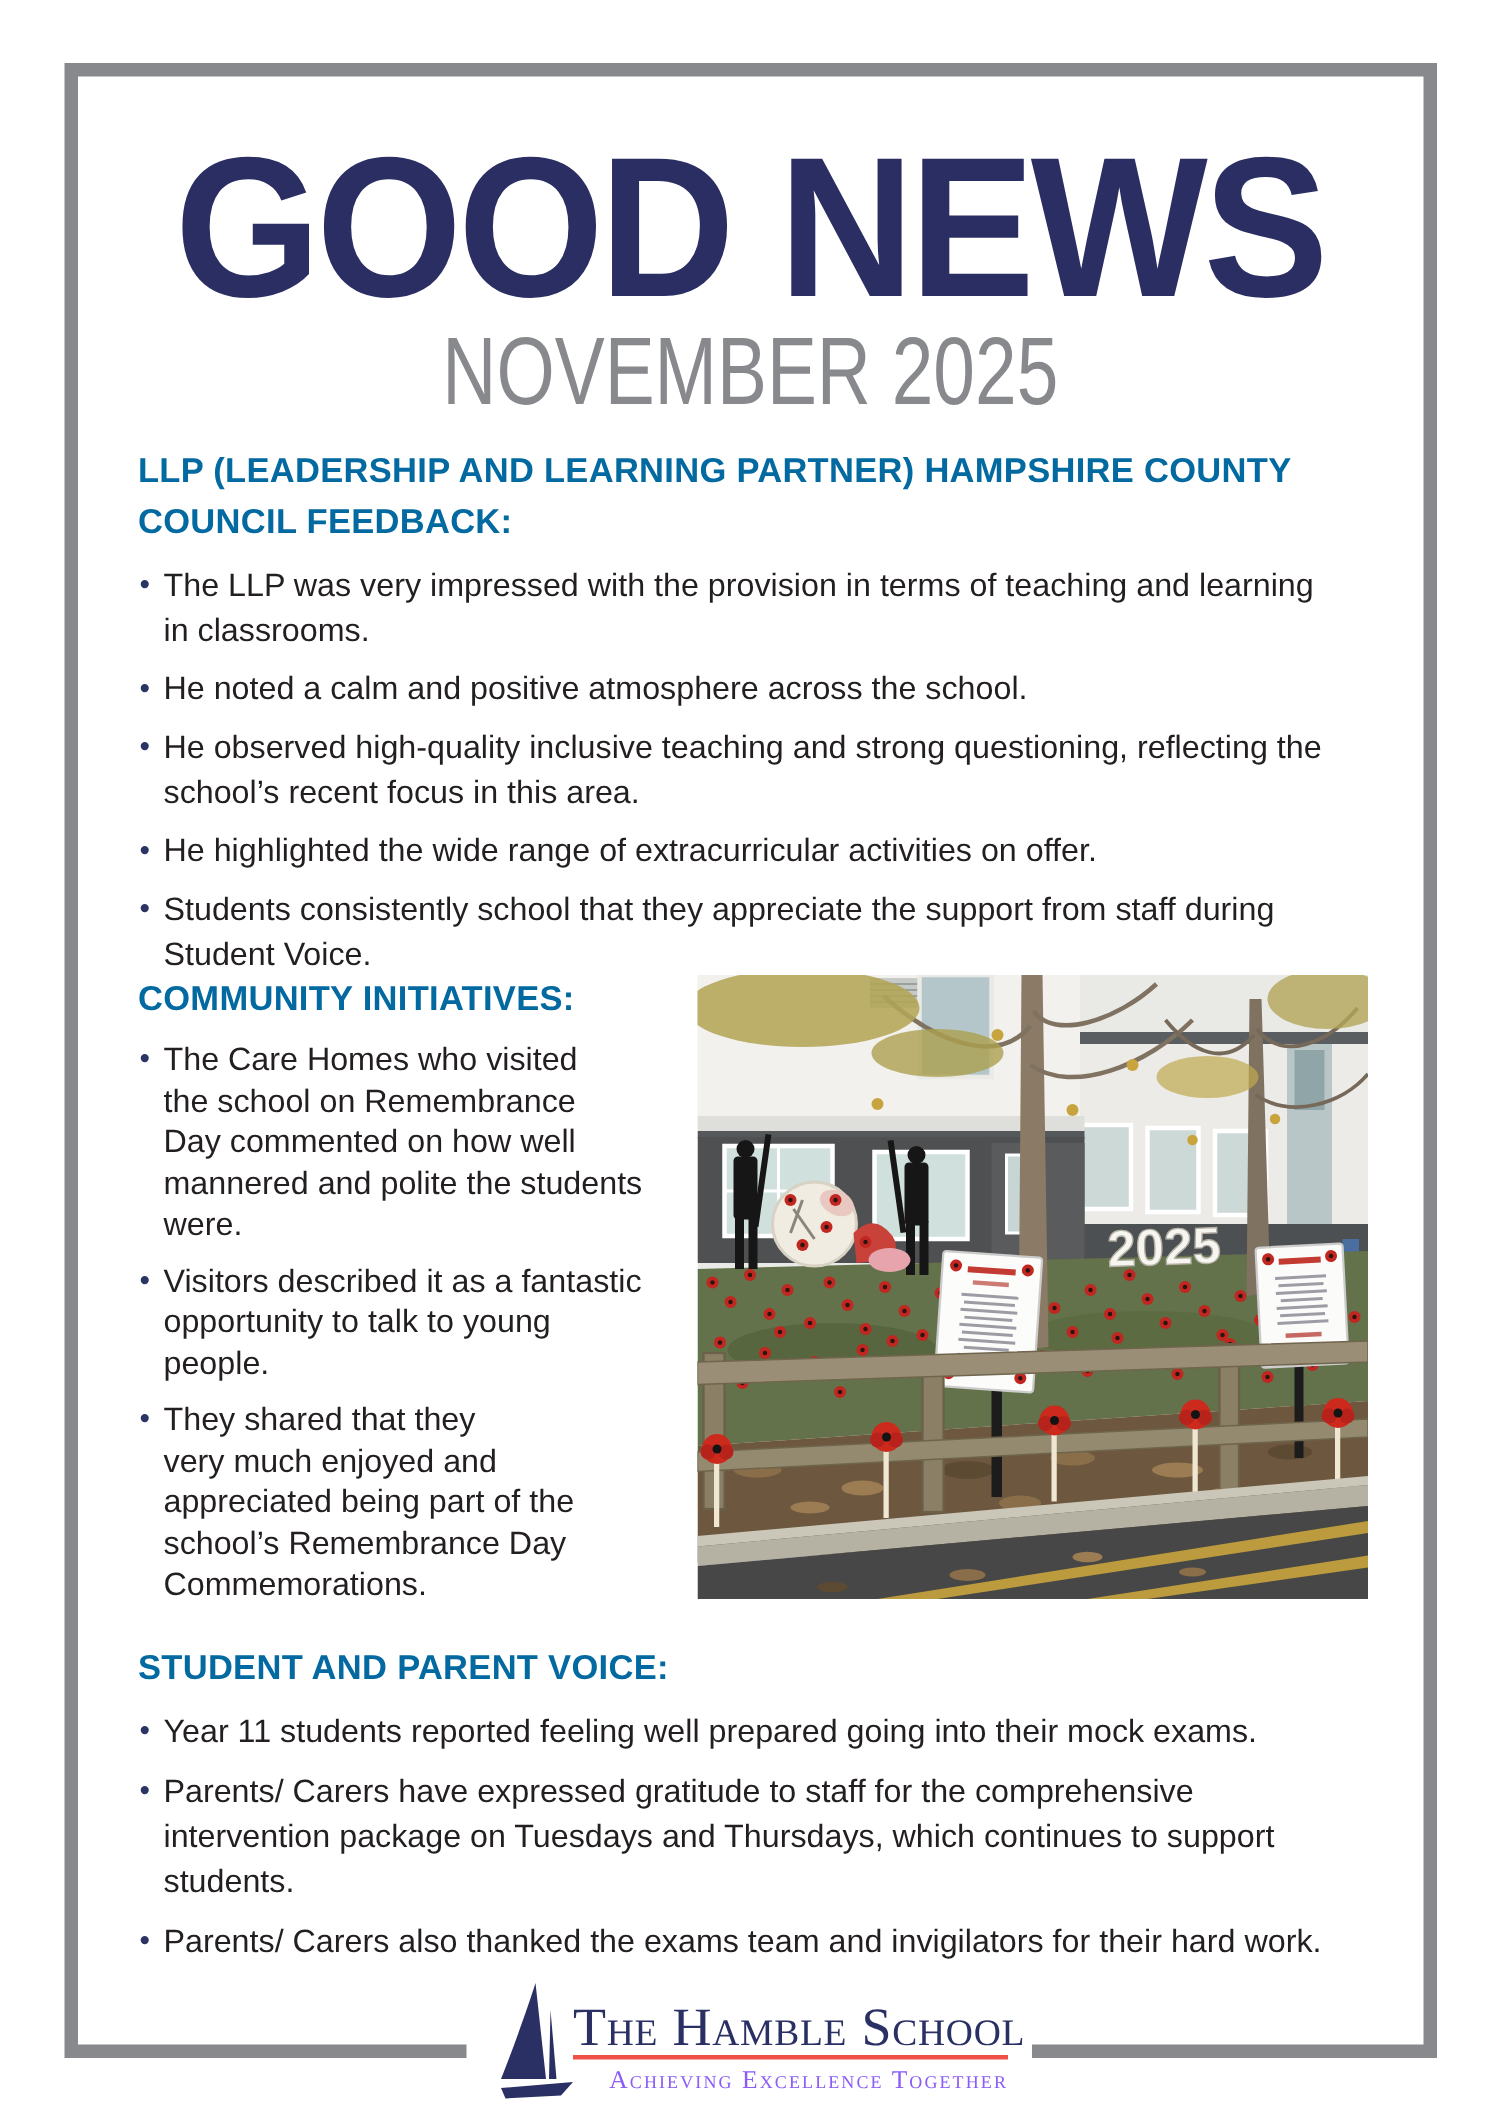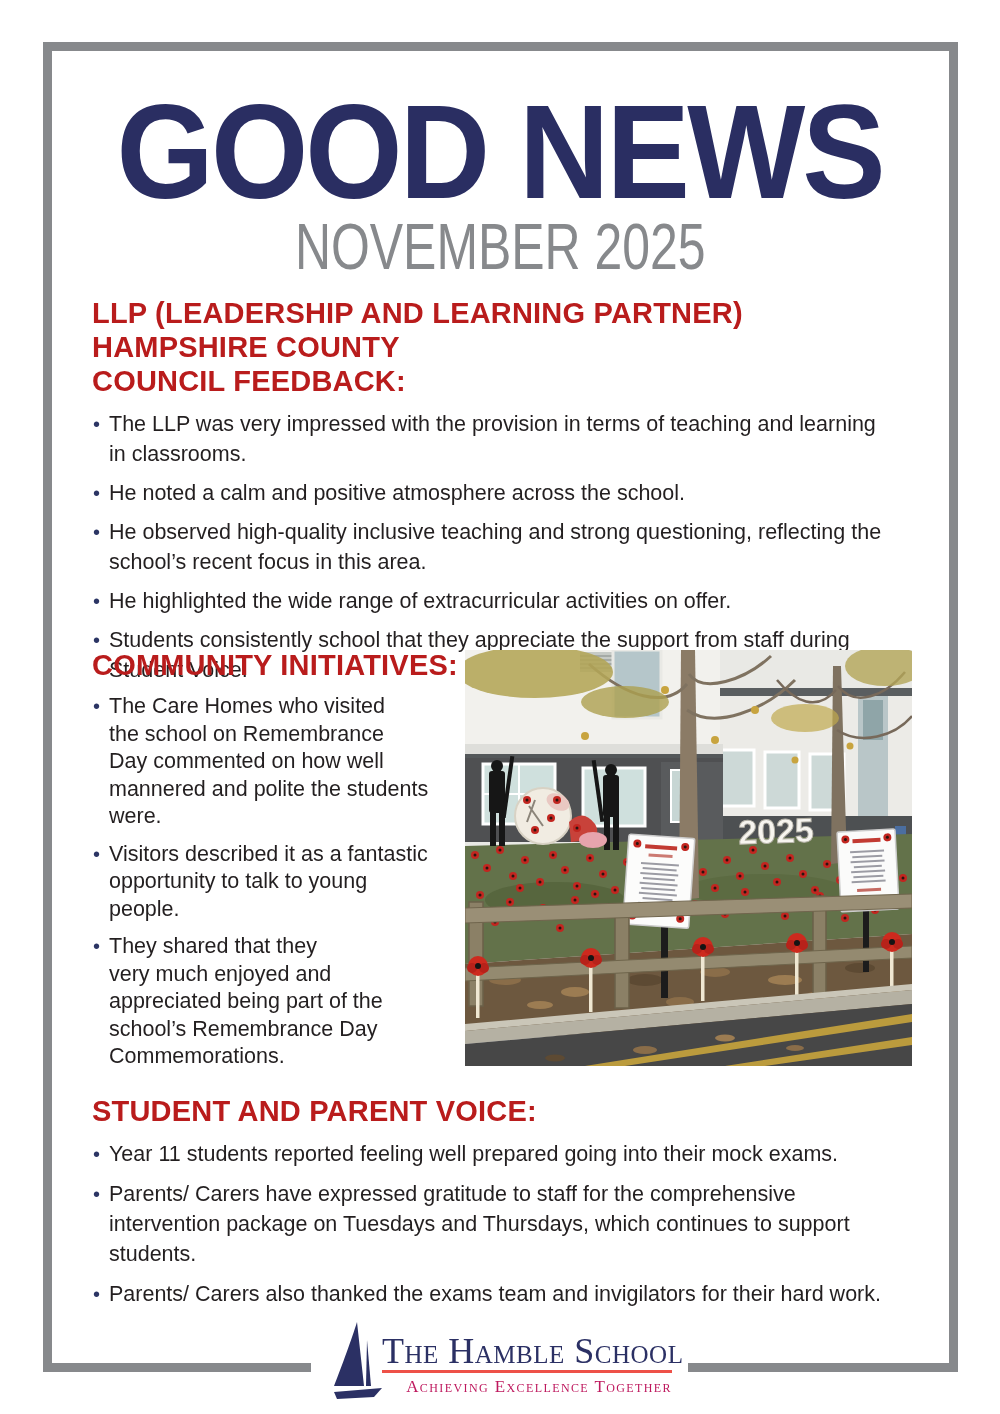--- a/index.html
+++ b/index.html
@@ -28,22 +28,22 @@
   .title span { display:inline-block; transform:scaleX(.94); transform-origin:center; }
   .subtitle {
     position:absolute; left:0; top:215px; width:100%; text-align:center;
     font-size:64px; line-height:1; color:#87898c; white-space:nowrap;
   }
   .subtitle span { display:inline-block; transform:scaleX(.78); transform-origin:center; }
 
   
   .section { position:absolute; color:#231f20; }
   .section h2 {
-    margin:0 0 11px 0; font-size:29px; font-weight:bold; line-height:34px;
-    color:#b91c1c; white-space:pre-line; letter-spacing:.2px;
+    margin:0 0 11px 0; font-size:23px; font-weight:bold; line-height:34px;
+    color:#0369a1; white-space:pre-line; letter-spacing:.2px;
   }
   .section ul { list-style:none; margin:0; padding:0; }
   .section li {
     position:relative; padding-left:17px; white-space:pre-line; font-size:21.5px;
   }
   .section li::before {
     content:"•"; position:absolute; left:1px; top:0; color:#2b3564; font-size:20px;
   }
   #sec-llp       { left:92px; top:296px;  width:830px; }
   #sec-llp li    { line-height:30px; margin-bottom:9px; }
@@ -63,21 +63,21 @@
   .sail { position:absolute; left:8px; top:4px; }
   .logo-text { position:absolute; left:56px; top:16px; width:290px; }
   .school-name {
     font-family:"Liberation Serif", serif; font-variant:small-caps;
     font-size:36px; line-height:34px; color:#2b3064; letter-spacing:.5px;
     white-space:nowrap;
   }
   .red-rule { height:3px; background:#ee5148; margin-top:2px; }
   .tagline {
     font-family:"Liberation Serif", serif; font-variant:small-caps;
-    font-size:17px; line-height:17px; color:#be185d; letter-spacing:1.4px;
+    font-size:17px; line-height:17px; color:#8b5cf6; letter-spacing:1.4px;
     text-align:right; margin-top:5px; white-space:nowrap;
   }
 </style>
 </head>
 <body>
 
 <div class="frame"></div>
 <div class="logo-gap"></div>
 
 <div class="title"><span>GOOD NEWS</span></div>

